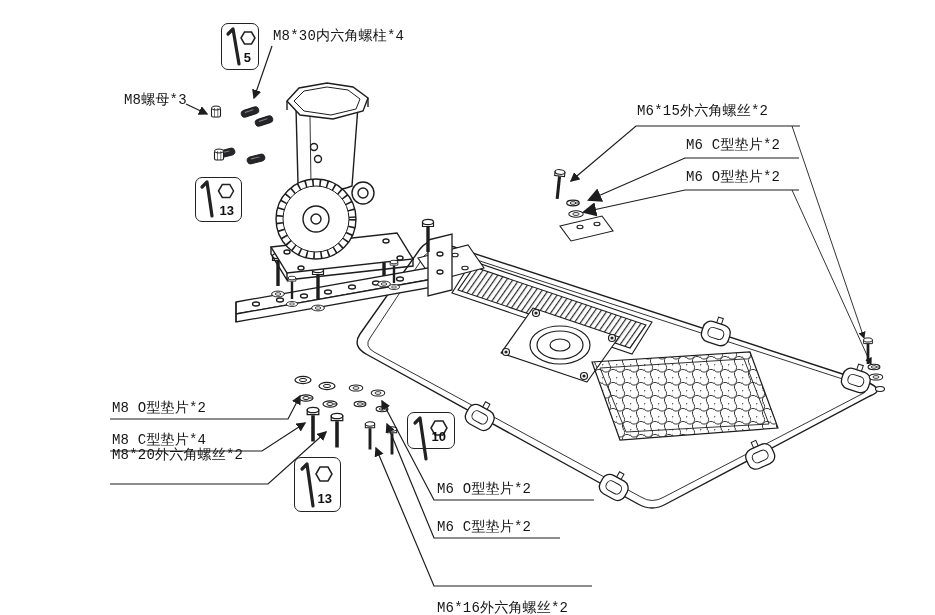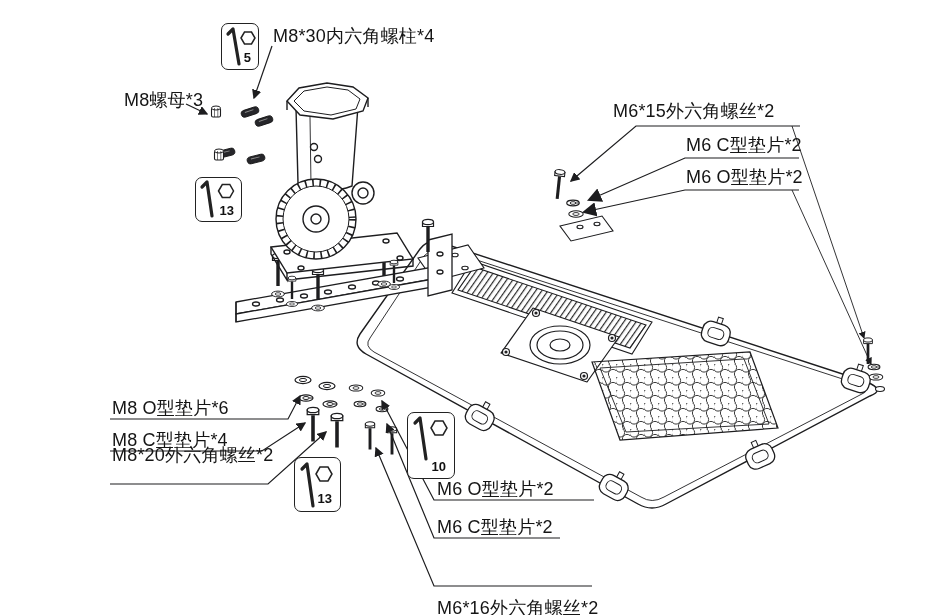--- a/index.html
+++ b/index.html
@@ -2,22 +2,22 @@
 <html><head>
 <meta charset="utf-8">
 <style>
   html,body{margin:0;padding:0;background:#fff;}
   .canvas{
     position:relative;width:935px;height:615px;background:#fff;overflow:hidden;
     font-family:"Liberation Sans","DejaVu Sans",sans-serif;color:#111;
   }
   .drawing{position:absolute;left:0;top:0;width:935px;height:615px;display:block;}
   .callout{
-    position:absolute;font-size:18px;line-height:17px;white-space:nowrap;
-    color:#151515;letter-spacing:0.2px;
+    position:absolute;font-size:14px;line-height:17px;white-space:nowrap;
+    color:#151515;letter-spacing:0.2px;font-family:Liberation Mono, monospace;
   }
   .toolbox{
     position:absolute;border:1.6px solid #222;border-radius:7px;background:#fff;box-sizing:border-box;
   }
   .toolbox svg{position:absolute;left:0;top:0;display:block;}
   .toolnum{
     position:absolute;font-weight:bold;font-size:13px;color:#111;
   }
 </style>
 </head>
@@ -234,24 +234,24 @@
       <path d="M110,451 L262,451 L305,423" marker-end="url(#arr)"></path>
       <path d="M110,484 L268,484 L326,432" marker-end="url(#arr)"></path>
       <path d="M594,500 L434,500 L382,401" marker-end="url(#arr)"></path>
       <path d="M560,538 L434,538 L387,424" marker-end="url(#arr)"></path>
       <path d="M592,586 L434,586 L376,448" marker-end="url(#arr)"></path>
     </g>
   </svg>
 
   <div class="callout" style="left:273px;top:28px">M8*30内六角螺柱*4</div>
   <div class="callout" style="left:124px;top:92px">M8螺母*3</div>
-  <div class="callout" style="left:613px;top:103px">M6*15外六角螺丝*2</div>
+  <div class="callout" style="left:637px;top:103px">M6*15外六角螺丝*2</div>
   <div class="callout" style="left:686px;top:137px">M6 C型垫片*2</div>
   <div class="callout" style="left:686px;top:169px">M6 O型垫片*2</div>
-  <div class="callout" style="left:112px;top:400px">M8 O型垫片*6</div>
+  <div class="callout" style="left:112px;top:400px">M8 O型垫片*2</div>
   <div class="callout" style="left:112px;top:432px">M8 C型垫片*4</div>
   <div class="callout" style="left:112px;top:447px">M8*20外六角螺丝*2</div>
   <div class="callout" style="left:437px;top:481px">M6 O型垫片*2</div>
   <div class="callout" style="left:437px;top:519px">M6 C型垫片*2</div>
   <div class="callout" style="left:437px;top:600px">M6*16外六角螺丝*2</div>
 
   <div class="toolbox" style="left:221px;top:23px;width:38px;height:47px">
     <svg viewBox="0 0 38 47" width="38" height="47">
       <path d="M6,10 L11,5 L17,40" fill="none" stroke="#222" stroke-width="3.2" stroke-linecap="round" stroke-linejoin="round"></path>
       <polygon points="19,14 22.5,8 29.5,8 33,14 29.5,20 22.5,20" fill="none" stroke="#222" stroke-width="1.5"></polygon>
@@ -260,21 +260,21 @@
   </div>
 
   <div class="toolbox" style="left:195px;top:177px;width:47px;height:45px">
     <svg viewBox="0 0 47 45" width="47" height="45">
       <path d="M6,9 L11,4 L16,38" fill="none" stroke="#222" stroke-width="3.2" stroke-linecap="round" stroke-linejoin="round"></path>
       <polygon points="22.5,13 26.3,6.5 33.8,6.5 37.5,13 33.8,19.5 26.3,19.5" fill="none" stroke="#222" stroke-width="1.5"></polygon>
     </svg>
     <span class="toolnum" style="right:7px;bottom:3px">13</span>
   </div>
 
-  <div class="toolbox" style="left:407px;top:412px;width:48px;height:67px">
+  <div class="toolbox" style="left:407px;top:412px;width:48px;height:37px">
     <svg viewBox="0 0 48 53" width="48" height="53">
       <path d="M7,10 L12,5 L18,46" fill="none" stroke="#222" stroke-width="3.2" stroke-linecap="round" stroke-linejoin="round"></path>
       <polygon points="23,15 27,8.1 35,8.1 39,15 35,21.9 27,21.9" fill="none" stroke="#222" stroke-width="1.5"></polygon>
     </svg>
     <span class="toolnum" style="right:8px;bottom:4px">10</span>
   </div>
 
   <div class="toolbox" style="left:294px;top:457px;width:47px;height:55px">
     <svg viewBox="0 0 47 55" width="47" height="55">
       <path d="M7,11 L12,6 L18,48" fill="none" stroke="#222" stroke-width="3.2" stroke-linecap="round" stroke-linejoin="round"></path>

